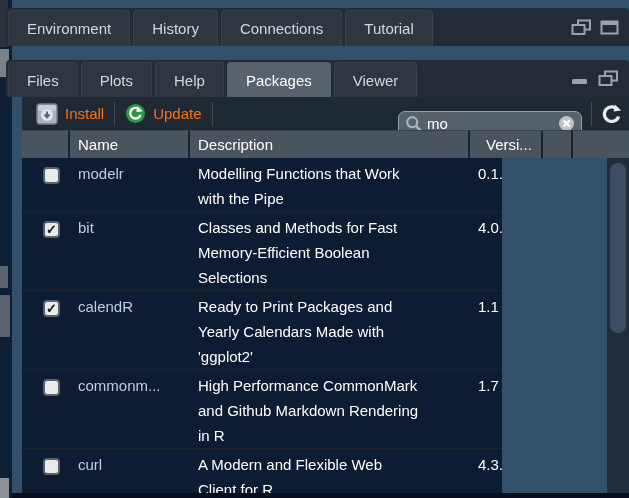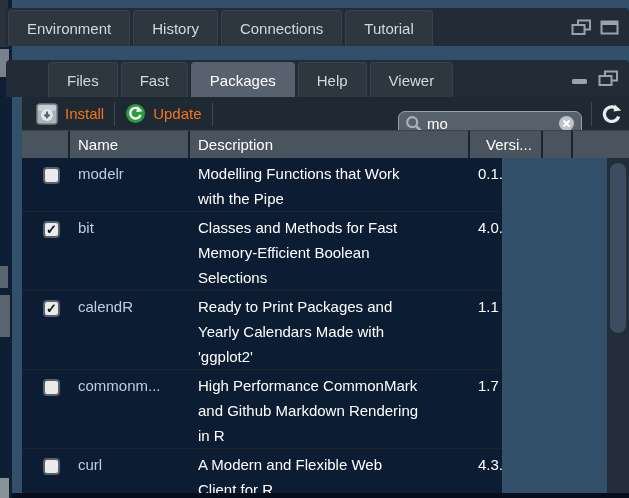--- a/index.html
+++ b/index.html
@@ -27,21 +27,21 @@
   .frag-5 { top: 478px; height: 20px; background: #8A9199; }
 
   
   .tabbar {
     position: absolute; left: 6px; right: 0;
     background: #232C36;
     border-radius: 4px 4px 0 0;
     display: flex; align-items: stretch;
   }
   .tabbar-top { top: 8px; height: 38px; }
-  .tabbar-pane { top: 60px; height: 37px; padding-left: 40px; }
+  .tabbar-pane { top: 60px; height: 37px; }
   .tab {
     margin: 2px 1px 0 2px;
     padding: 0 18px;
     display: flex; align-items: center;
     background: #2E3740;
     color: #D4D8DC;
     font-size: 15px;
     border-radius: 4px 4px 0 0;
     border: 1px solid #39424B;
     border-bottom: none;
@@ -177,23 +177,23 @@
         <svg width="19" height="17" viewBox="0 0 19 17">
           <rect x="1.5" y="2.5" width="16" height="12" fill="none" stroke="#9AA3AC" stroke-width="2"></rect>
           <rect x="1" y="2" width="17" height="4" fill="#9AA3AC"></rect>
         </svg>
       </span>
     </div>
   </div>
 
   <div class="tabbar tabbar-pane">
     <div class="tab">Files</div>
-    <div class="tab">Fast</div>
+    <div class="tab">Plots</div>
+    <div class="tab">Help</div>
     <div class="tab active">Packages</div>
-    <div class="tab">Help</div>
     <div class="tab">Viewer</div>
     <div class="winbtns">
       <span class="winbtn">
         <svg width="19" height="17" viewBox="0 0 19 17">
           <rect x="1" y="9" width="15" height="5" rx="1.5" fill="#9AA3AC"></rect>
         </svg>
       </span>
       <span class="winbtn">
         <svg width="21" height="17" viewBox="0 0 21 17">
           <rect x="7" y="1.5" width="12" height="9" fill="#232C36" stroke="#9AA3AC" stroke-width="2"></rect>

